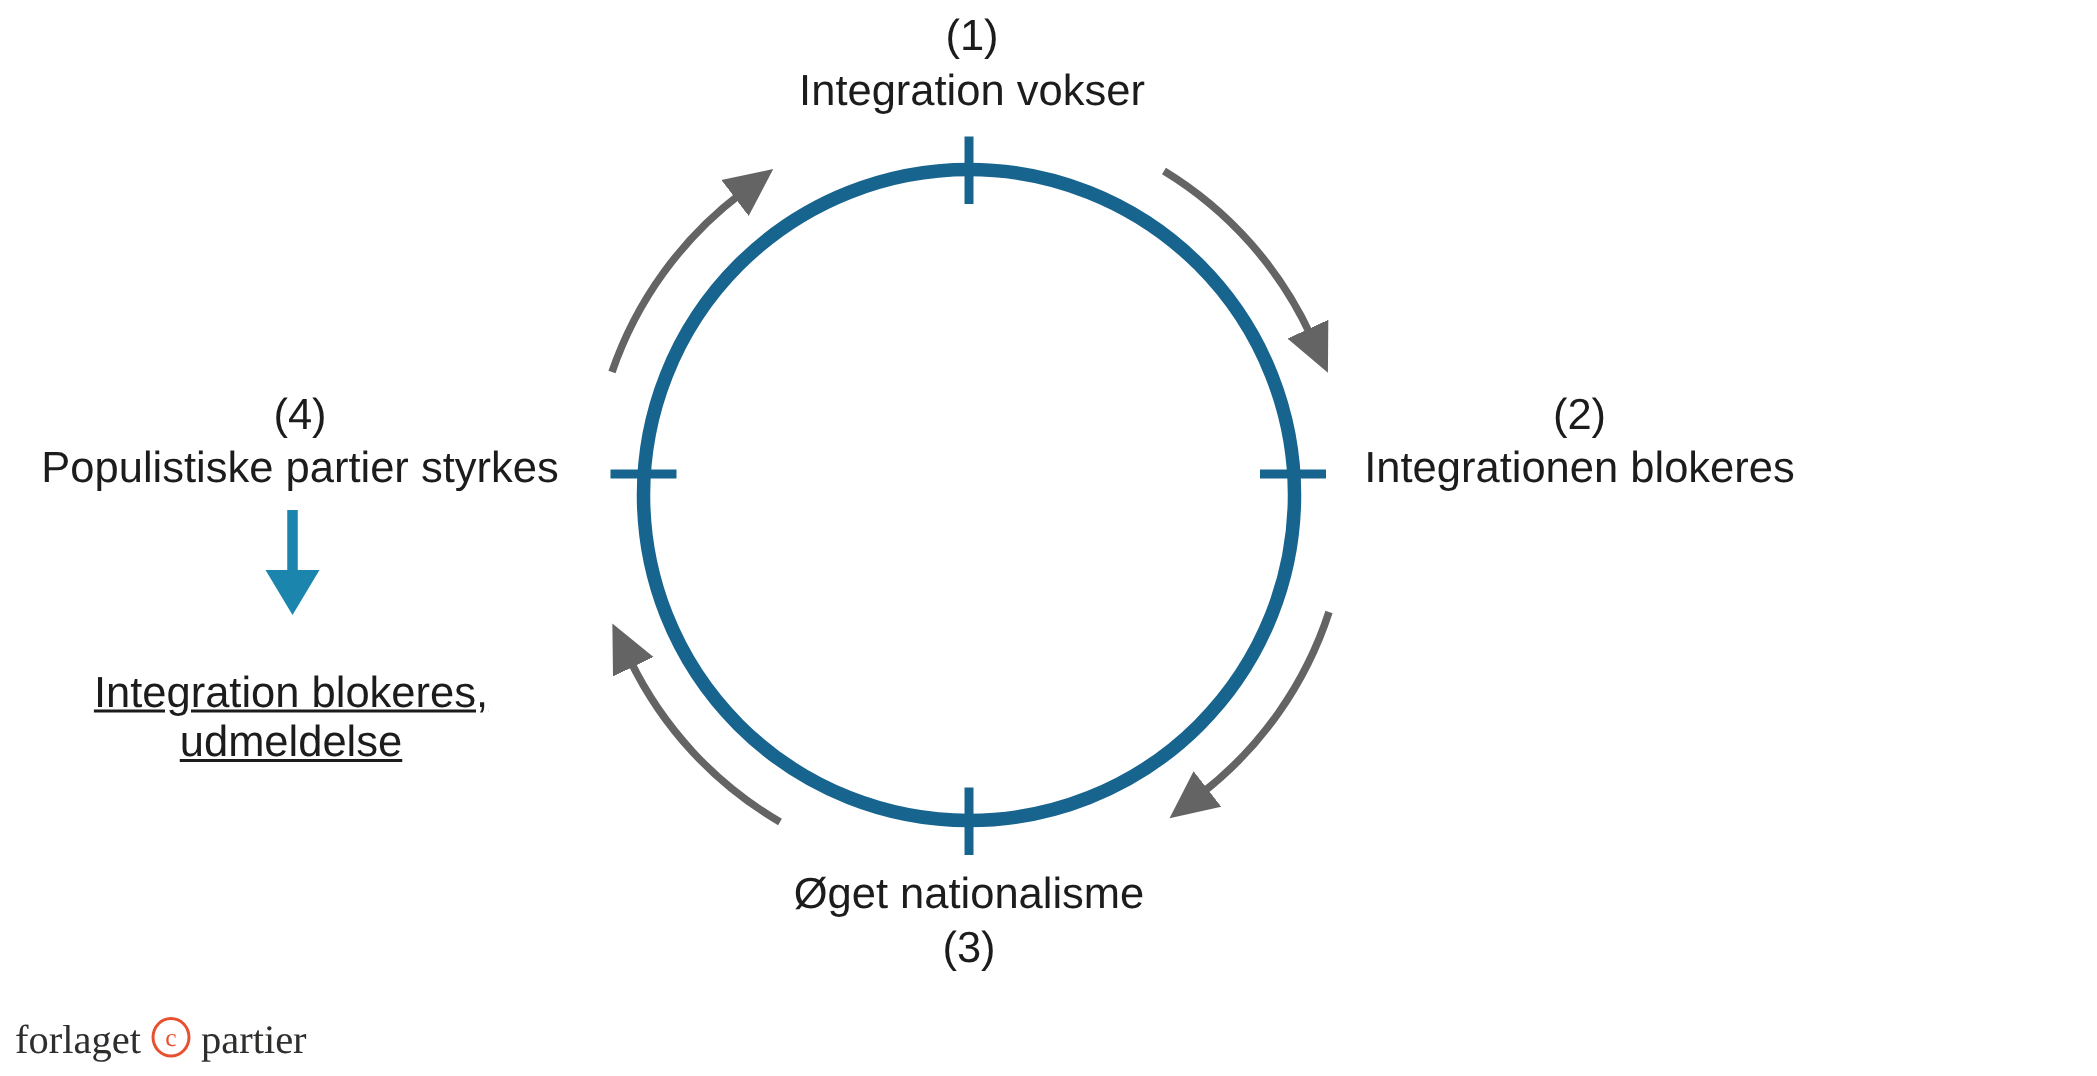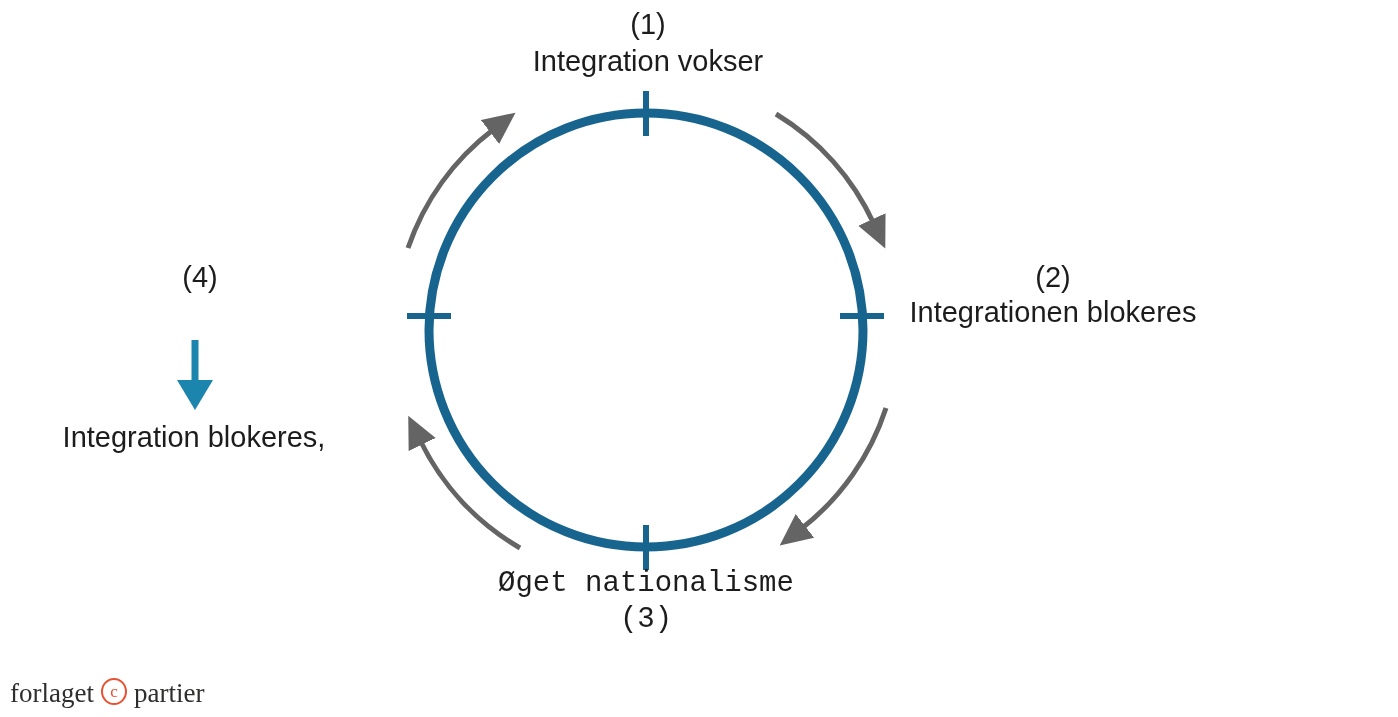--- a/index.html
+++ b/index.html
@@ -25,22 +25,22 @@
     position: absolute;
     text-align: center;
     font-size: 29px;
     line-height: 35px;
     white-space: nowrap;
     color: #1c1c1c;
   }
   .node-top    { left: 348px; top: 6px;   width: 600px; line-height: 37px; }
   .node-right  { left: 902px; top: 260px; width: 302px; }
   .node-left   { left: 8px;   top: 260px; width: 384px; }
-  .node-bottom { left: 346px; top: 566px; width: 600px; line-height: 36px; font-family: Liberation Mono, monospace; }
-  .exit-text   { left: 16px;  top: 421px; width: 356px; line-height: 33px; }
+  .node-bottom { left: 346px; top: 578px; width: 600px; line-height: 36px; }
+  .exit-text   { left: 16px;  top: 446px; width: 356px; line-height: 33px; text-decoration: underline; }
   .footer {
     position: absolute;
     left: 10px;
     top: 678px;
     display: flex;
     align-items: flex-start;
     gap: 7px;
     font-family: "Liberation Serif", serif;
     font-size: 27px;
     color: #2e2e2d;
@@ -101,24 +101,26 @@
     <div>Integrationen blokeres</div>
   </div>
 
   <div class="node node-bottom">
     <div>Øget nationalisme</div>
     <div>(3)</div>
   </div>
 
   <div class="node node-left">
     <div>(4)</div>
+    <div>Populistiske partier styrkes</div>
   </div>
 
   <div class="exit-text">
     <div>Integration blokeres,</div>
+    <div>udmeldelse</div>
   </div>
 
   <div class="footer">
     <span>forlaget</span>
     <span class="copyright-ring">c</span>
     <span>partier</span>
   </div>
 
 </div>
 

